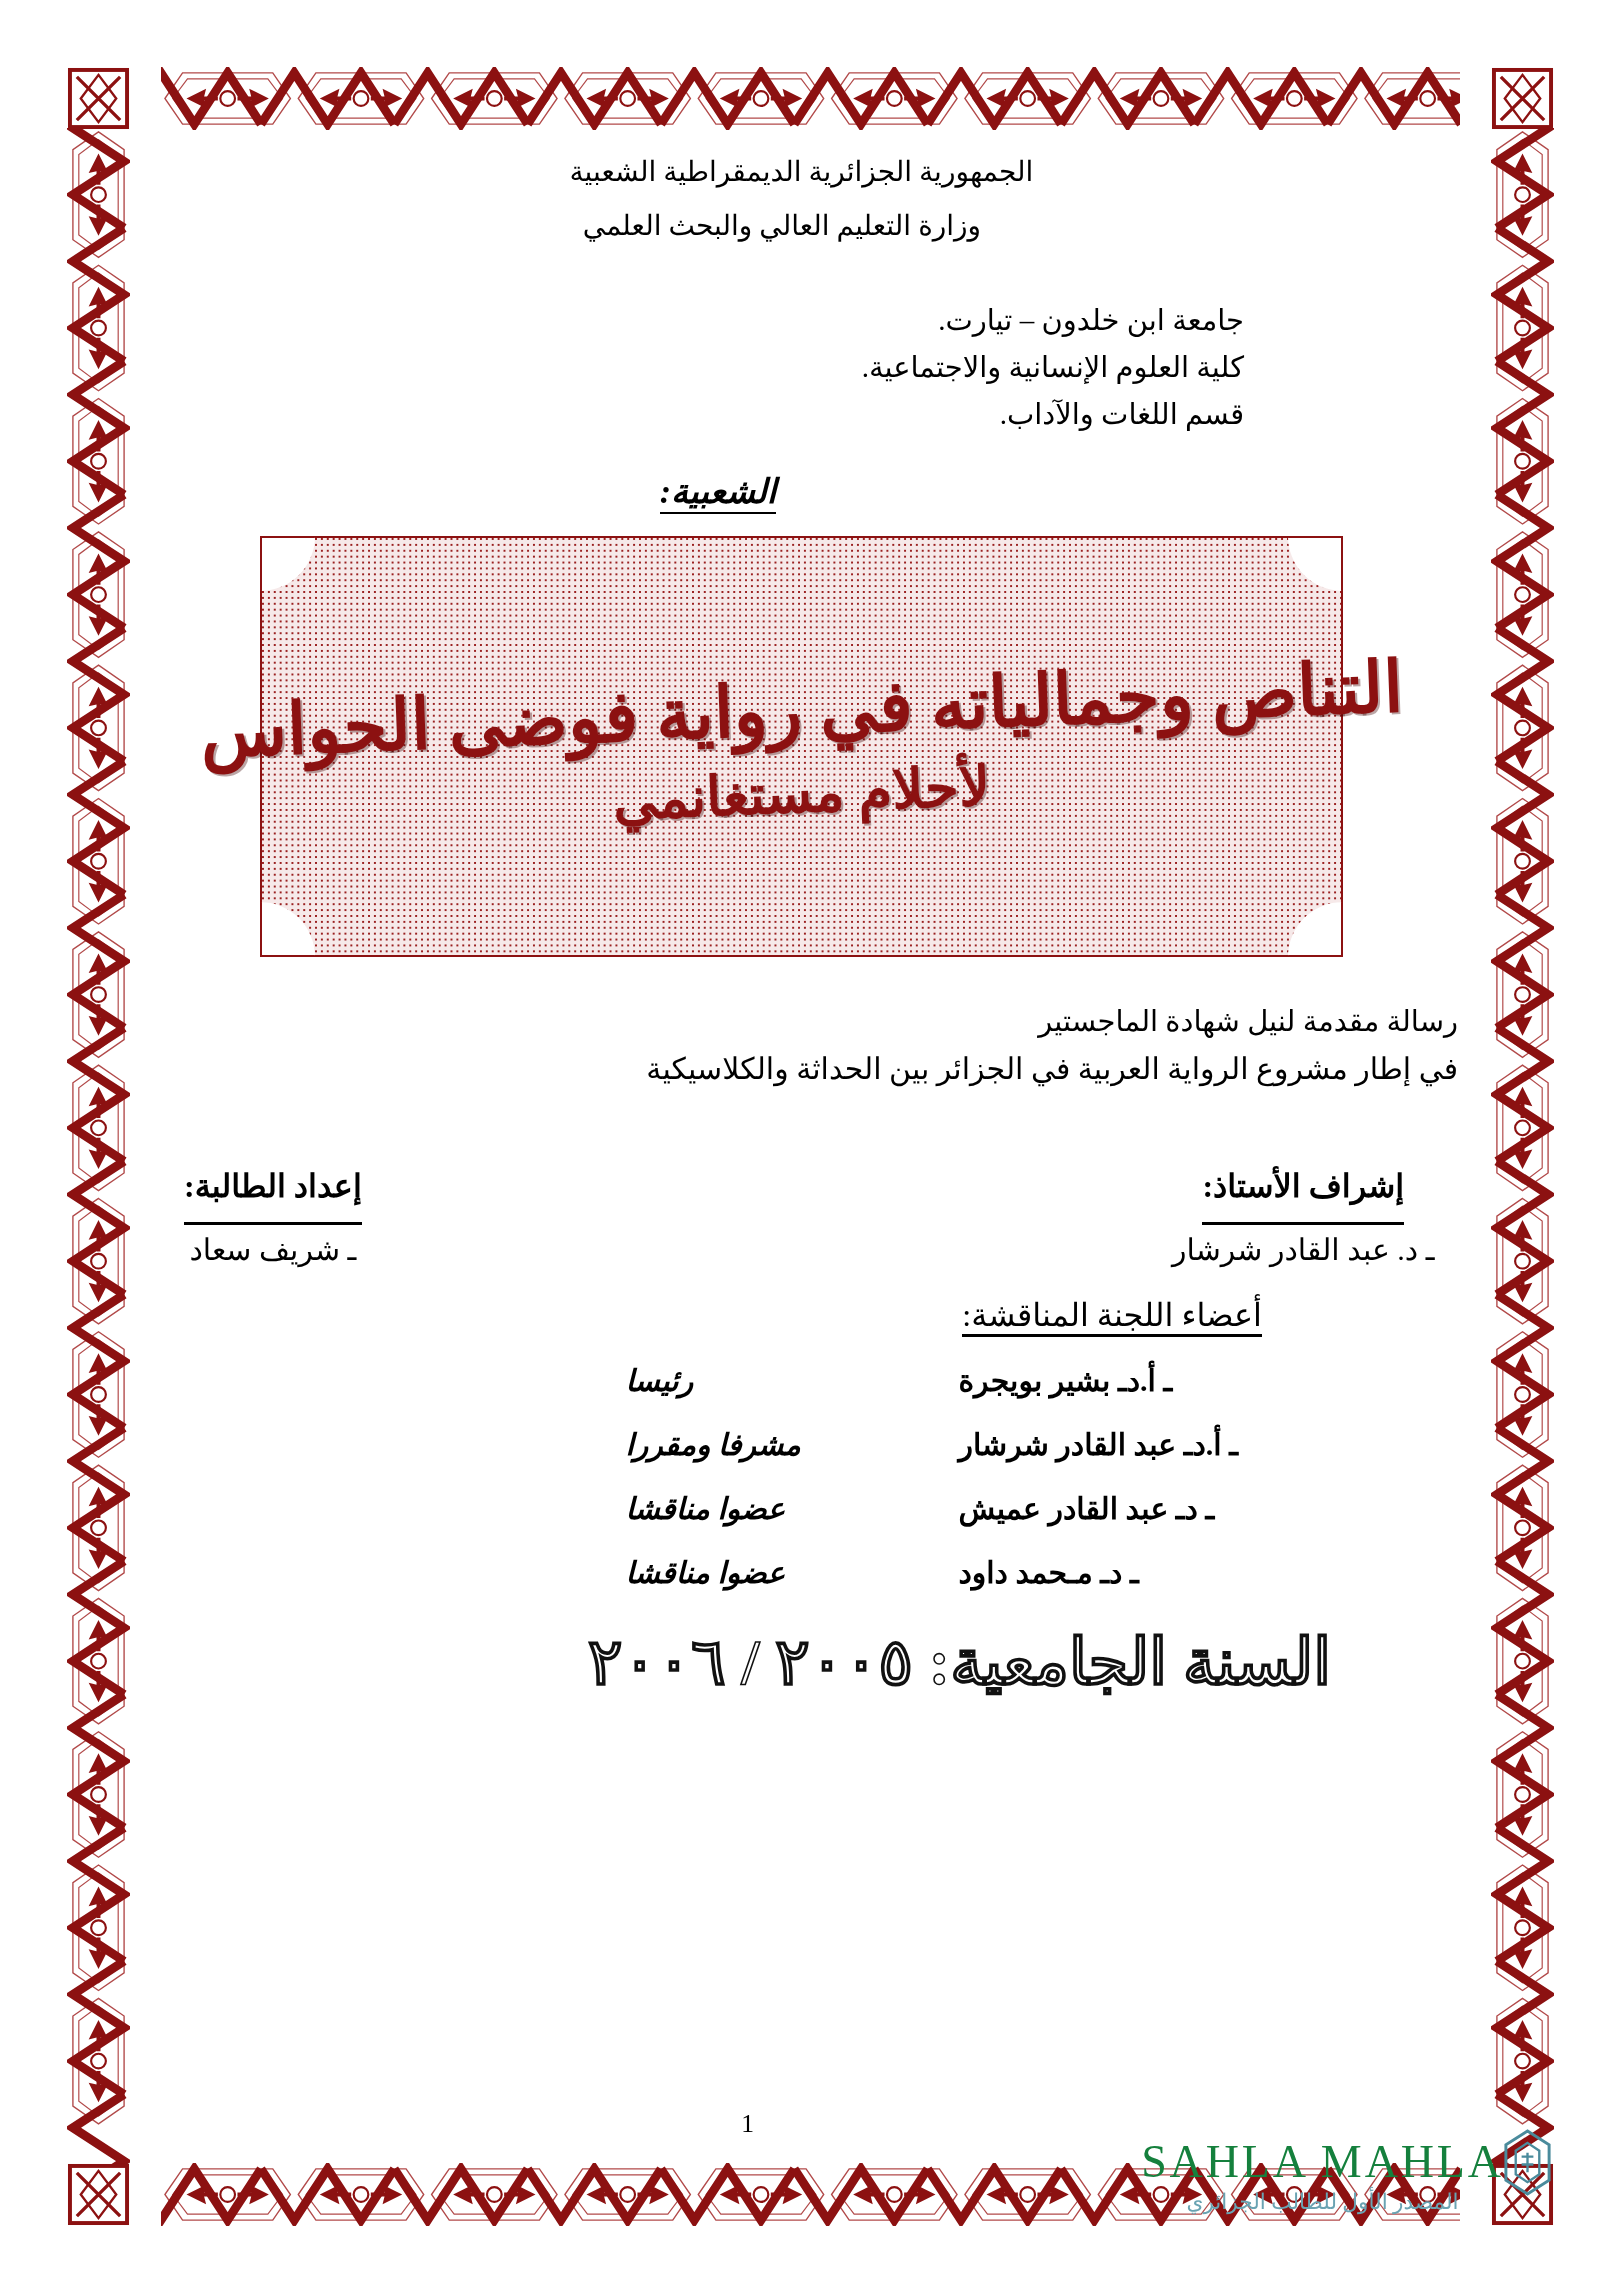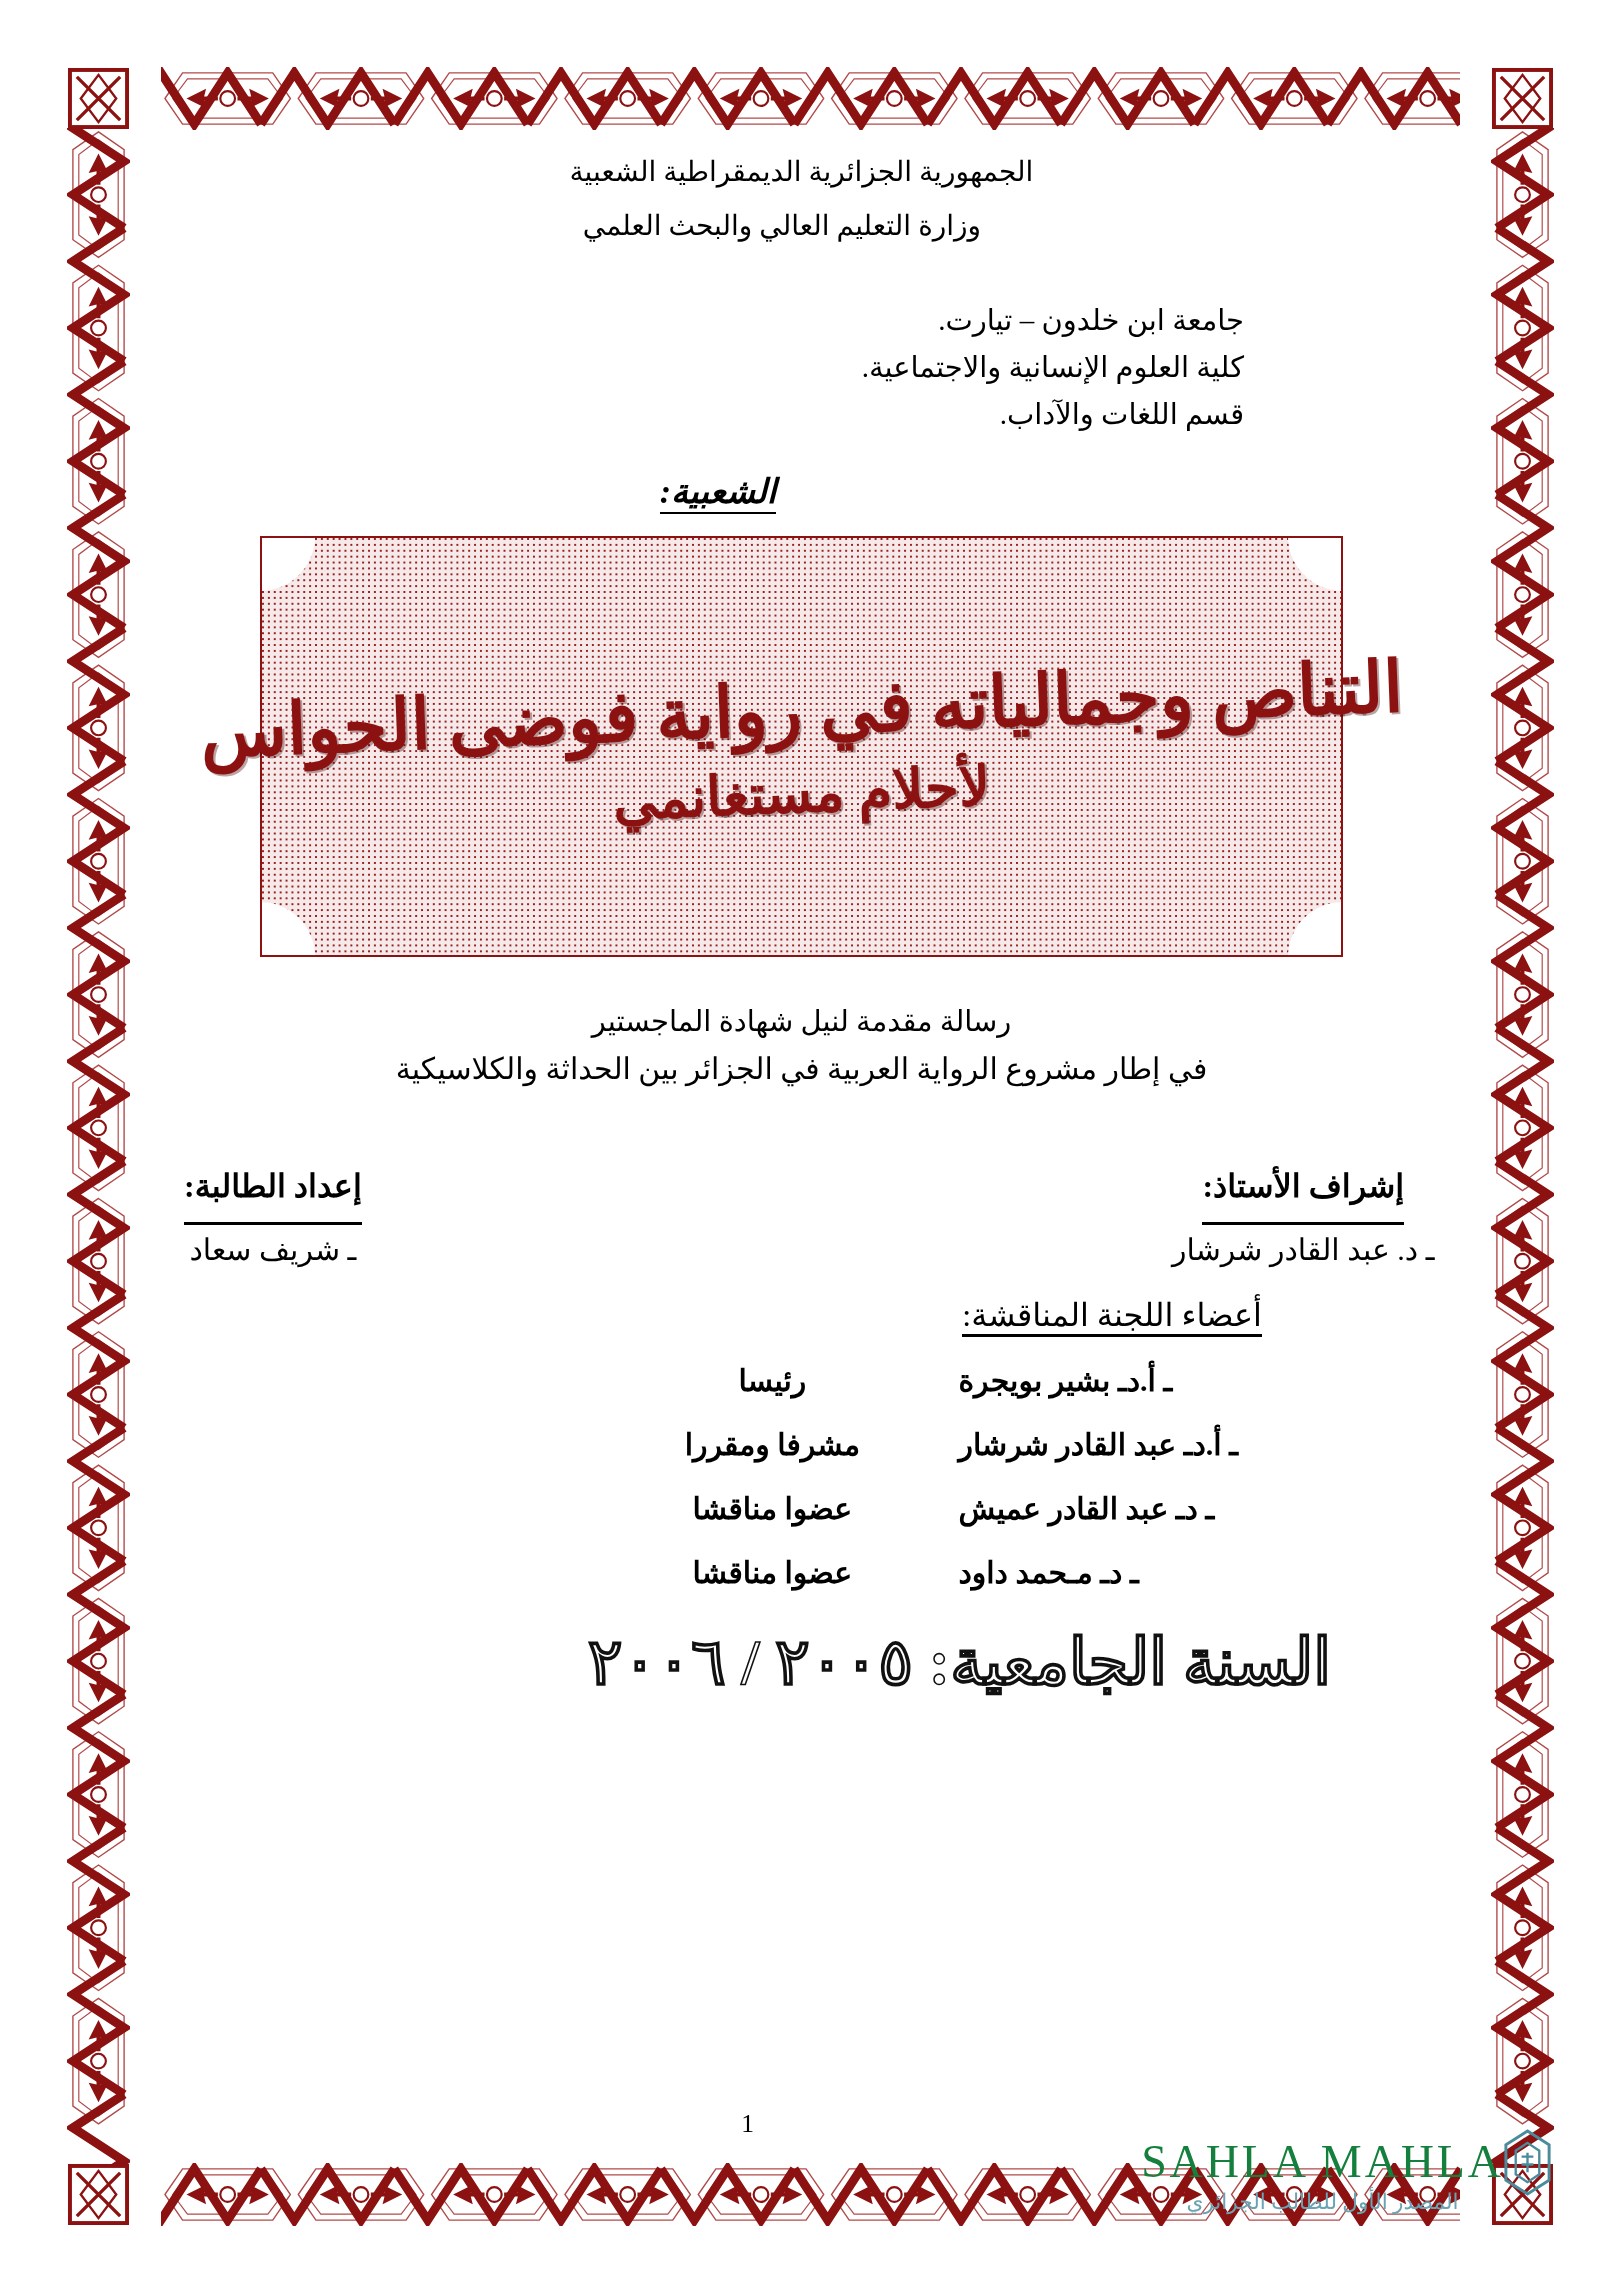--- a/index.html
+++ b/index.html
@@ -146,21 +146,20 @@
     color:#8c1111;
     text-align:center;
     line-height:1.2;
     margin-top:5.9px;
     text-shadow:2px 2px 0 rgba(60,0,0,.35);
     transform:rotate(-2.2deg);
   }
 
   .desc-block{
     margin-top:41px;
-    text-align:center;
     font-size:29px;
     line-height:1.6;
   }
   .desc-1{ letter-spacing:0.5px; }
   .desc-2{ font-size:30px; }
 
   
   .people-row{
     margin-top:74px;
     display:flex;
@@ -209,22 +208,23 @@
     flex-direction:row;
     justify-content:flex-start;
     align-items:baseline;
     font-size:30px;
     font-weight:bold;
     margin-top:29px;
     padding-right:19.6px;
   }
   .m-role{
     width:294px;
-    text-align:center;
+    text-align:left;
     padding-right:0px;
+    font-style:italic;
   }
   .m-name{
     width:372px;
     text-align:left;
     padding-left:39px;
   }
 
   
   .year-line{
     margin-top:35px;

